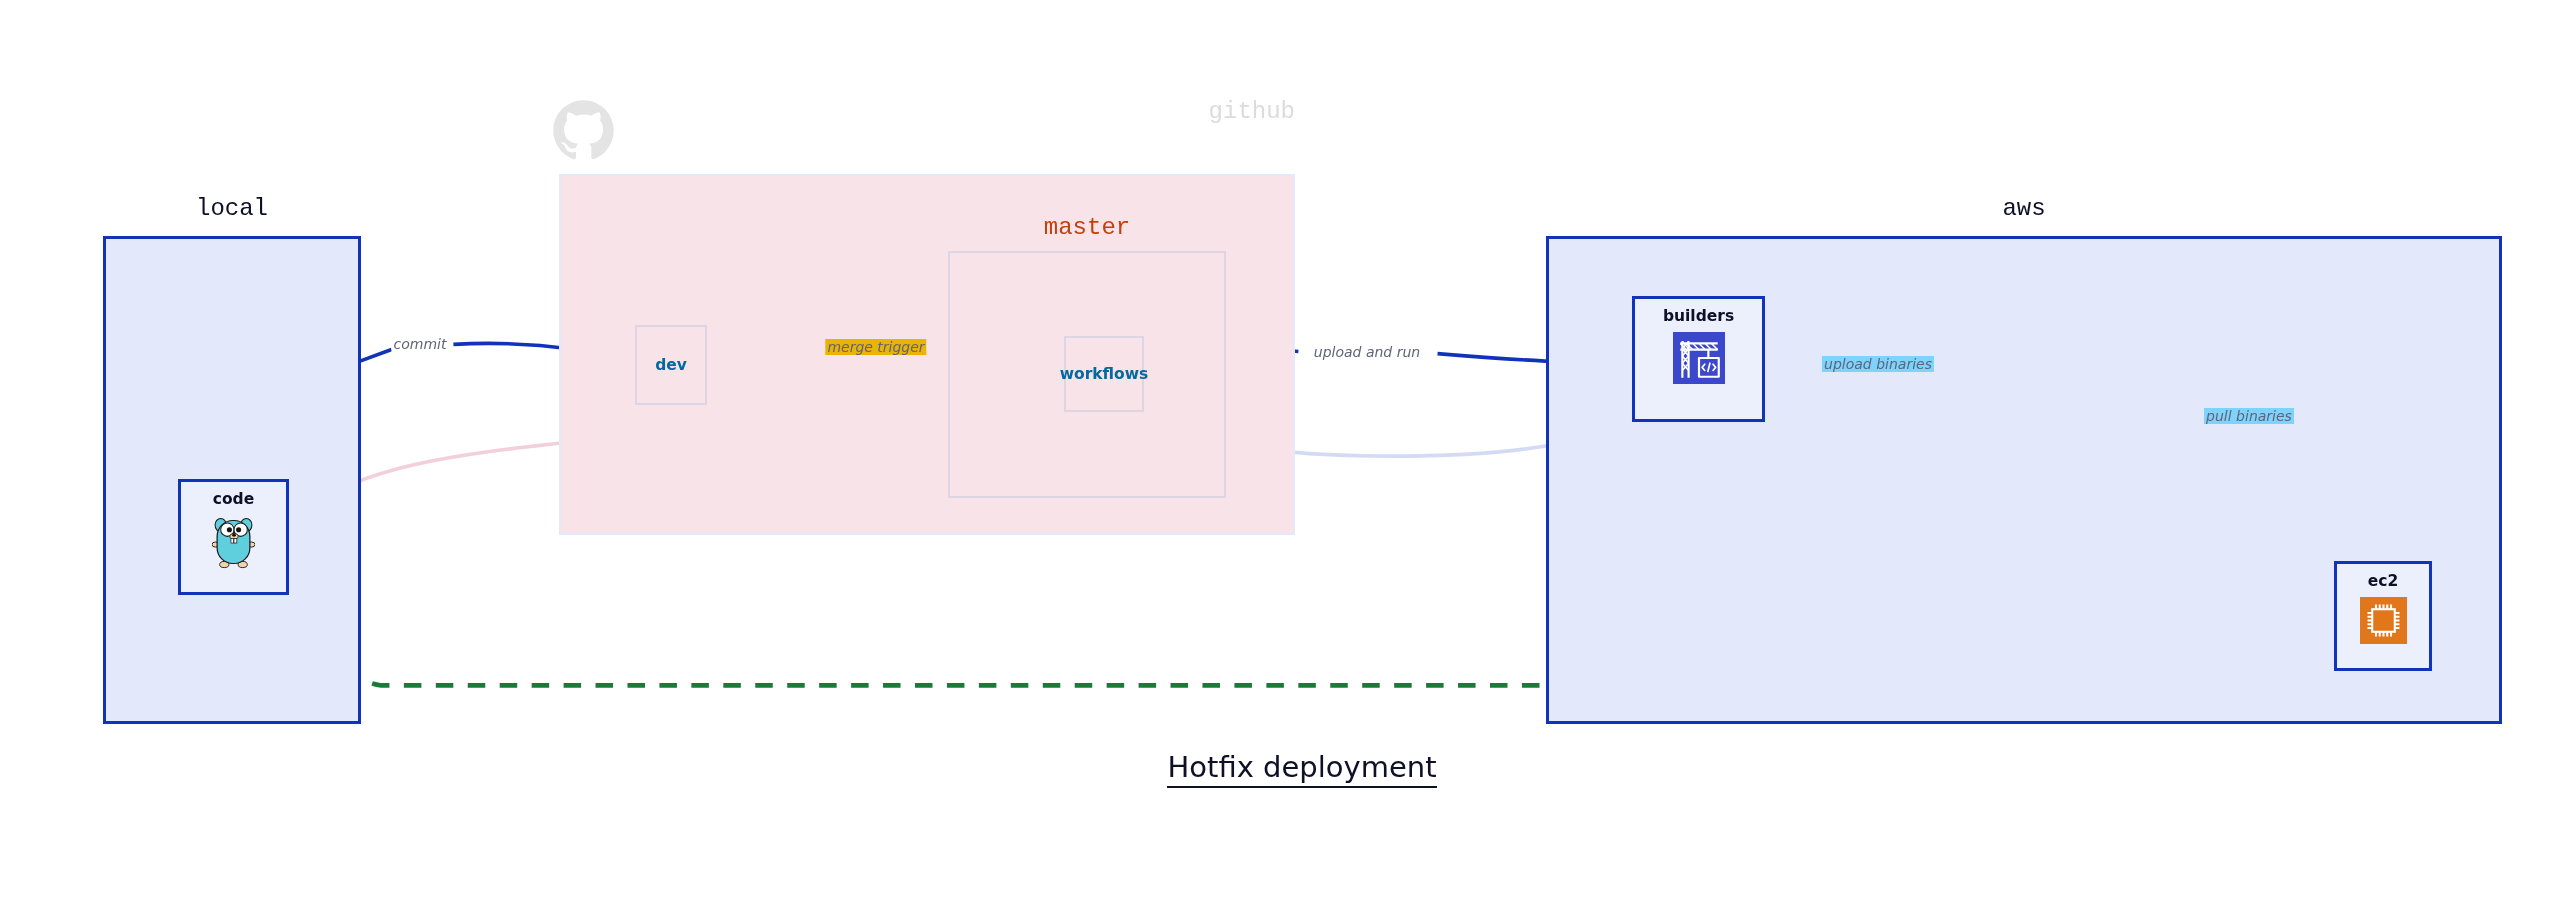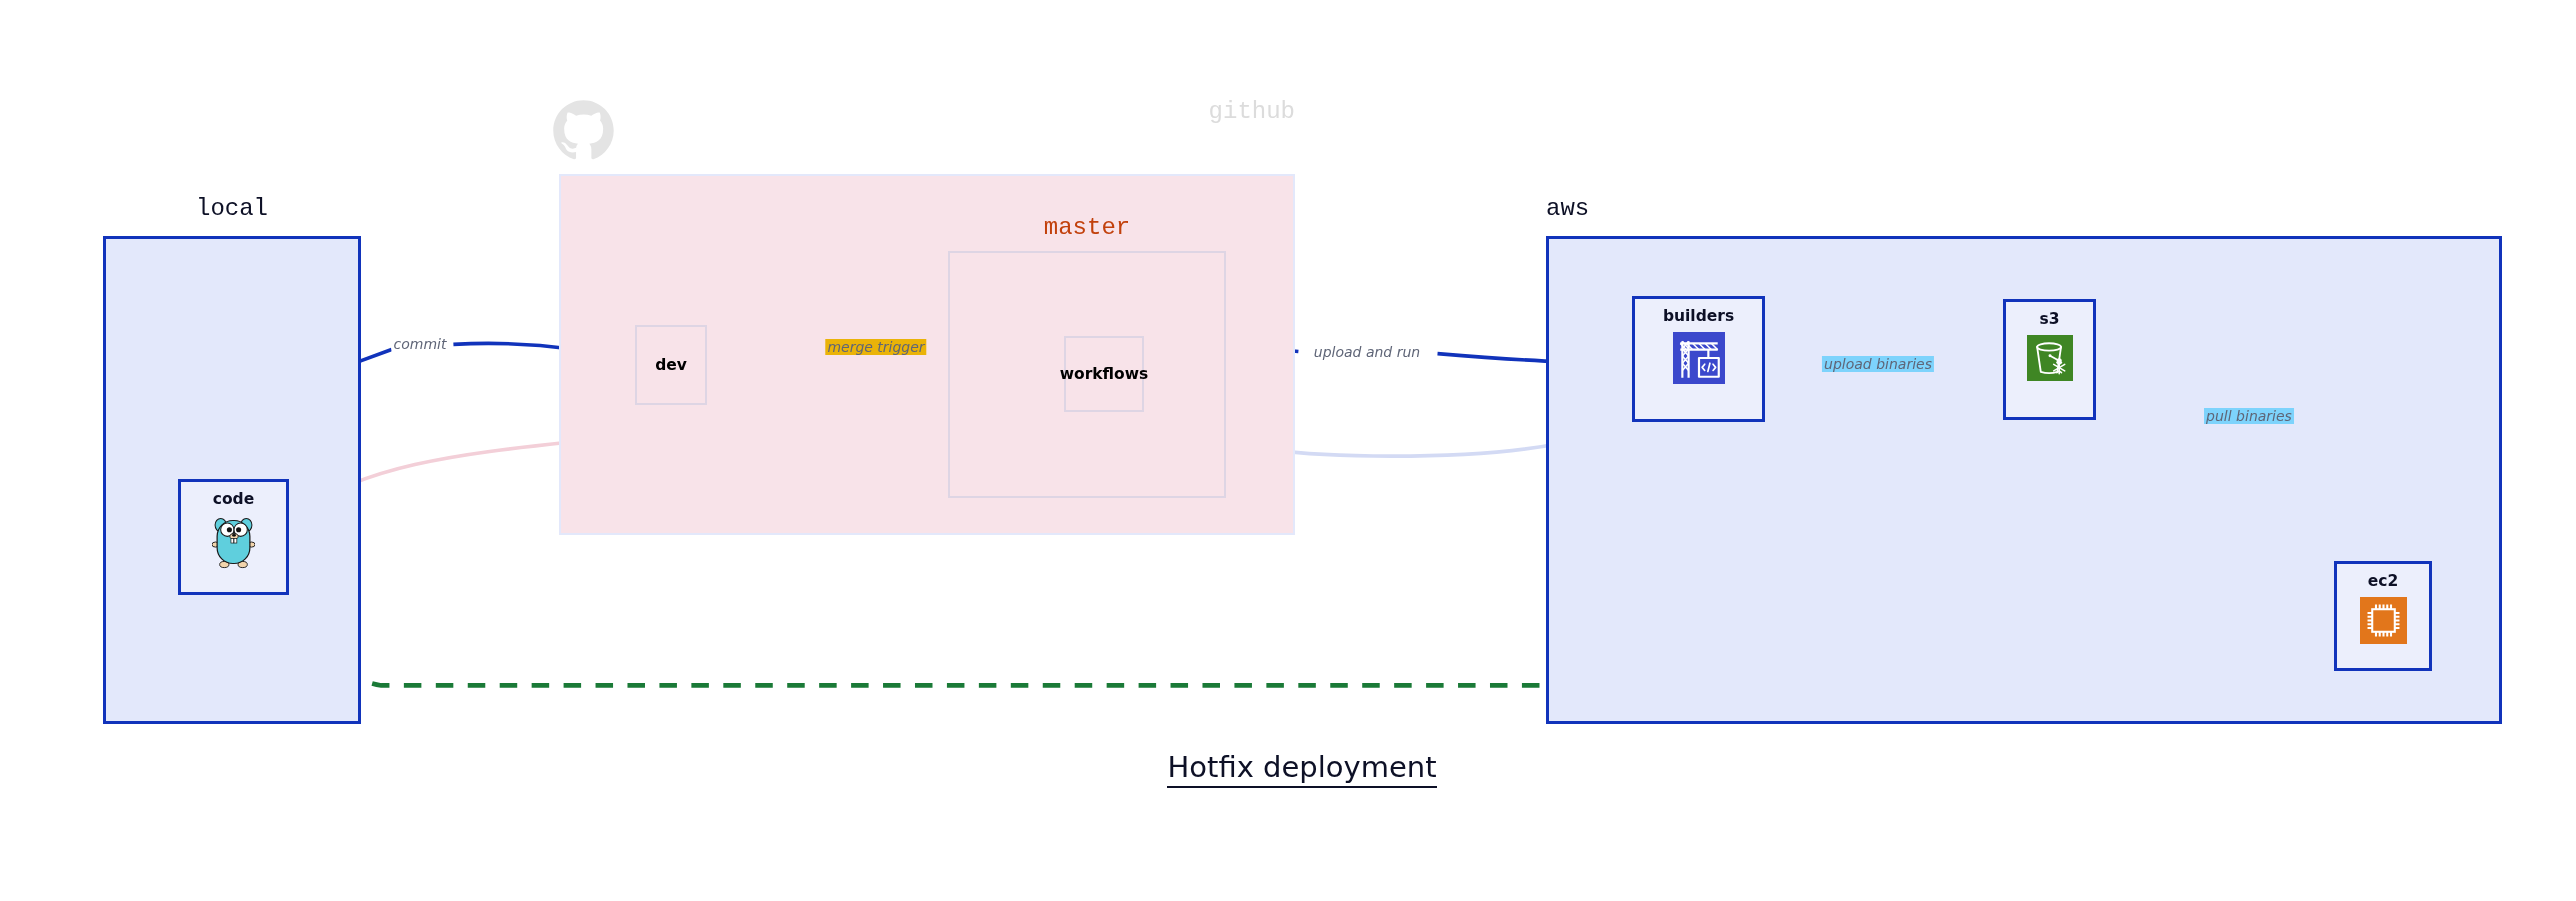--- a/index.html
+++ b/index.html
@@ -68,21 +68,21 @@
   }
   .node-label {
     font-size: 15.5px;
     font-weight: bold;
     color: #0d1026;
     margin-top: 8.2px;
     white-space: nowrap;
     font-family: "DejaVu Sans", sans-serif;
   }
   .node.faded .node-label {
-    color: #000000;
+    color: #0369a1;
     margin-top: 0;
   }
   .node-icon {
     margin-top: 7.2px;
     display: block;
   }
   
   #octocat {
     position: absolute;
     left: 552px;
@@ -221,21 +221,21 @@
     <div class="node-label">dev</div>
   </div>
 
   <div class="group-title master-title" style="left:948px; top:214px; width:278px; text-align:center;">master</div>
   <div class="group master" style="left:948px; top:251px; width:278px; height:247px;"></div>
 
   <div class="node faded" style="left:1064px; top:336px; width:80px; height:76px;">
     <div class="node-label">workflows</div>
   </div>
 
-  <div class="group-title" style="left:1546px; top:195px; width:956px; ">aws</div>
+  <div class="group-title" style="left:1546px; top:195px; width:956px; text-align:center;">aws</div>
   <div class="group aws" style="left:1546px; top:236px; width:956px; height:488px;"></div>
 
   <div class="node" style="left:1622px; top:296px; width:133px; height:126px;margin-left:10px;">
     <div class="node-label">builders</div>
     <div class="node-icon">
       <svg width="52" height="52" viewBox="0 0 100 100">
         <rect x="0" y="0" width="100" height="100" fill="#3b48cc"></rect>
         <g fill="none" stroke="#ffffff" stroke-width="4.2" stroke-linejoin="round">
 
           <path d="M18 18 L18 88"></path>
@@ -255,45 +255,20 @@
 
         <g fill="none" stroke="#ffffff" stroke-width="3.2" stroke-linecap="round" stroke-linejoin="round">
           <path d="M61 62 L56 68 L61 74"></path>
           <path d="M77 62 L82 68 L77 74"></path>
           <path d="M71 60 L67 76"></path>
         </g>
       </svg>
     </div>
   </div>
 
-  <div class="node" style="left:2003px; top:299px; width:93px; height:121px;">
-    <div class="node-label">s3</div>
-    <div class="node-icon">
-      <svg width="46" height="46" viewBox="0 0 100 100">
-        <rect x="0" y="0" width="100" height="100" fill="#3f8624"></rect>
-        <g fill="none" stroke="#ffffff" stroke-width="4" stroke-linejoin="round" stroke-linecap="round">
-
-          <ellipse cx="48" cy="26" rx="26" ry="8"></ellipse>
-          <path d="M22 26 L30 80 Q48 86 66 80 L74 26"></path>
-
-          <path d="M50 45 L70 56"></path>
-          <circle cx="50" cy="45" r="3.2" fill="#ffffff" stroke="none"></circle>
-          <circle cx="70" cy="56" r="3.6"></circle>
-        </g>
-
-        <g stroke="#ffffff" stroke-width="3.4" stroke-linecap="round">
-          <path d="M70 58 L70 84"></path>
-          <path d="M58 64 L82 78"></path>
-          <path d="M82 64 L58 78"></path>
-          <path d="M70 64 L65 60 M70 64 L75 60"></path>
-          <path d="M70 78 L65 82 M70 78 L75 82"></path>
-        </g>
-      </svg>
-    </div>
-  </div>
 
   <div class="node" style="left:2334px; top:561px; width:98px; height:110px;">
     <div class="node-label">ec2</div>
     <div class="node-icon">
       <svg width="47" height="47" viewBox="0 0 100 100">
         <rect x="0" y="0" width="100" height="100" fill="#e2761b"></rect>
         <g fill="none" stroke="#ffffff" stroke-width="4.4" stroke-linecap="butt">
           <rect x="26" y="26" width="48" height="48"></rect>
 
           <path d="M34 26 L34 16 M42 26 L42 16 M50 26 L50 16 M58 26 L58 16 M66 26 L66 16"></path>

